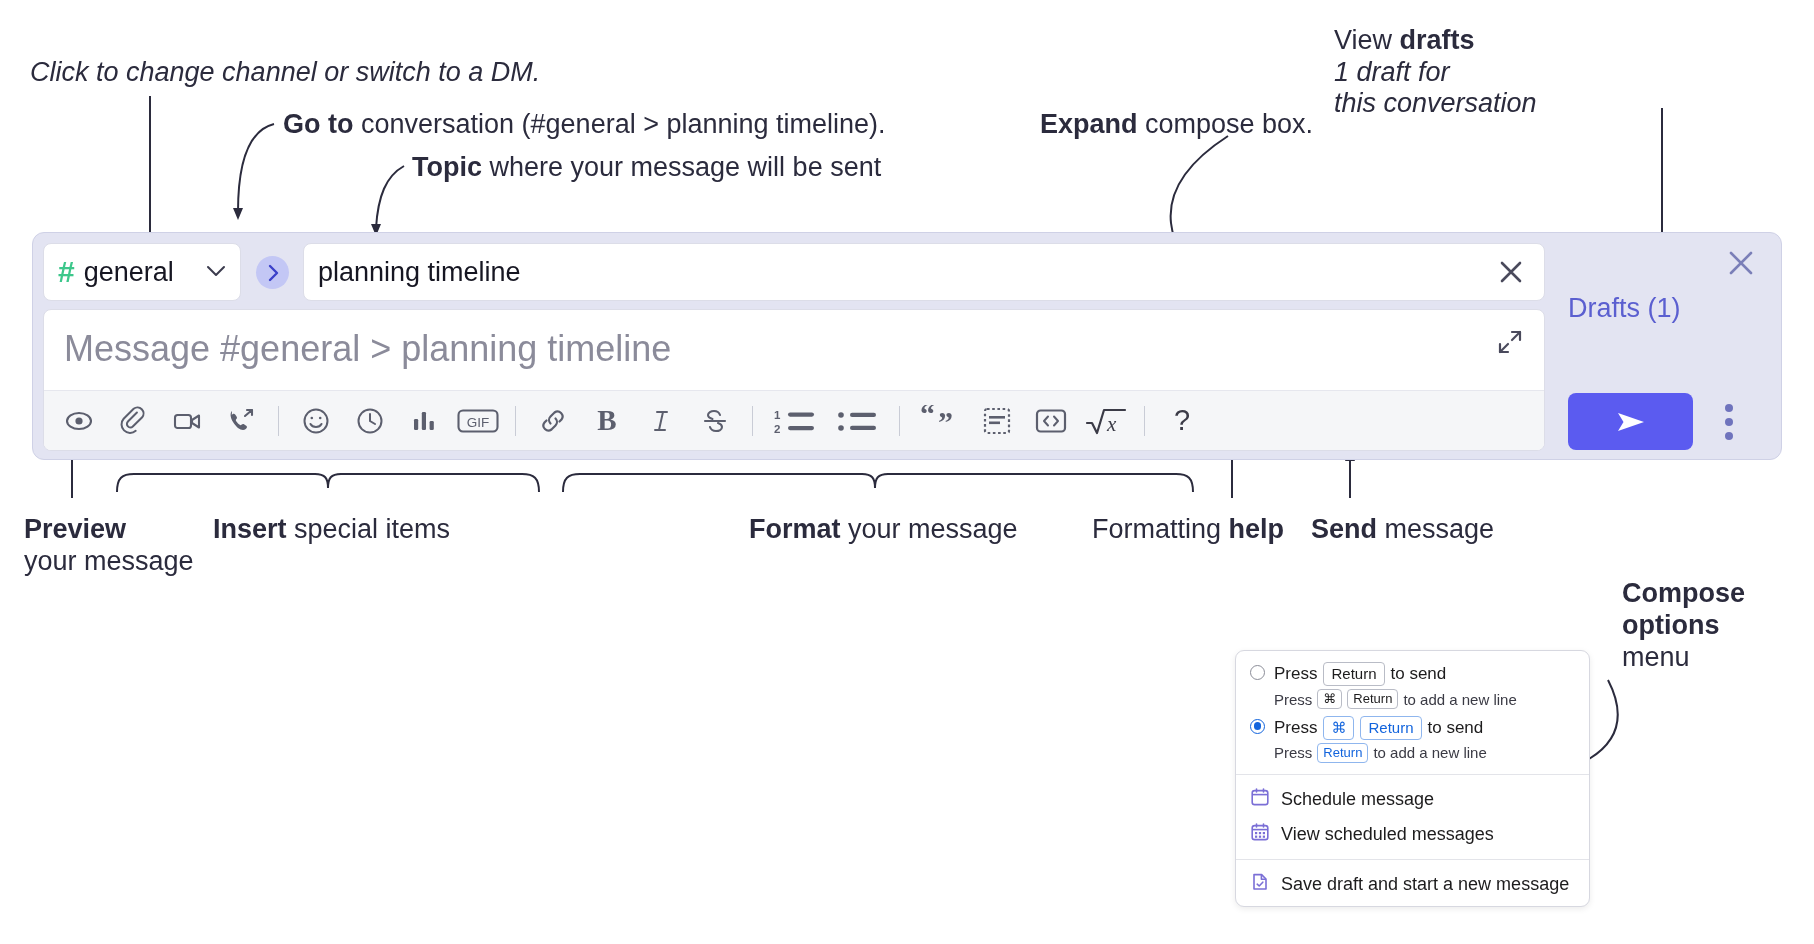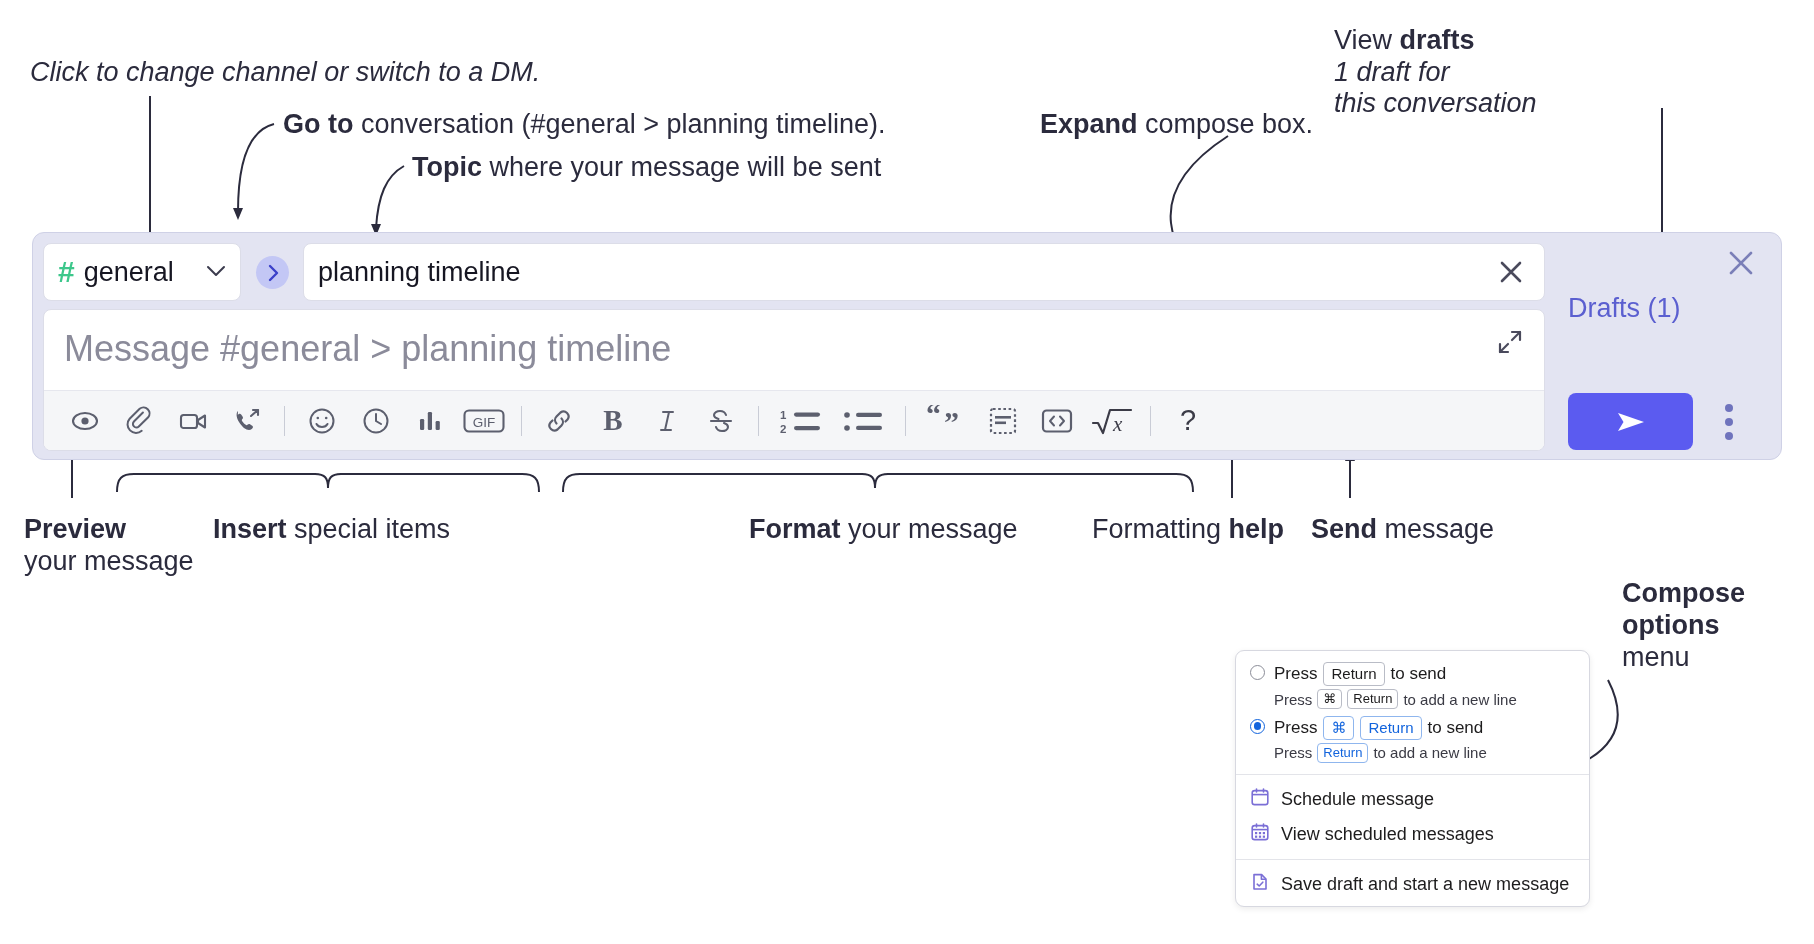--- a/index.html
+++ b/index.html
@@ -59,21 +59,21 @@
   #msg-placeholder{
     position:absolute; left:20px; top:18px; font-size:36px; color:#8b8b9a;
   }
   #expand-btn{ position:absolute; right:16px; top:14px; width:36px; height:36px;
     display:flex; align-items:center; justify-content:center; cursor:pointer; }
 
   
   #toolbar{
     position:absolute; left:0; right:0; bottom:0; height:60px;
     background:#f5f6f8; border-top:1px solid #e6e7ee;
-    display:flex; align-items:center; padding-left:14px; gap:0;
+    display:flex; align-items:center; padding-left:8px; gap:0;
   }
   .tb-btn{ width:54px; height:44px; display:flex; align-items:center; justify-content:center;
     cursor:pointer; color:#5c5f6e; }
   .tb-sep{ width:1px; height:30px; background:#c9ccd6; margin:0 10px; }
 
   
   #right-rail{ position:absolute; left:1522px; top:0; right:0; bottom:0; }
   #panel-close{ position:absolute; right:20px; top:10px; width:40px; height:40px;
     display:flex; align-items:center; justify-content:center; cursor:pointer; }
   #drafts-link{ position:absolute; left:13px; top:60px; font-size:27px; color:#5b5fd0; cursor:pointer; }

